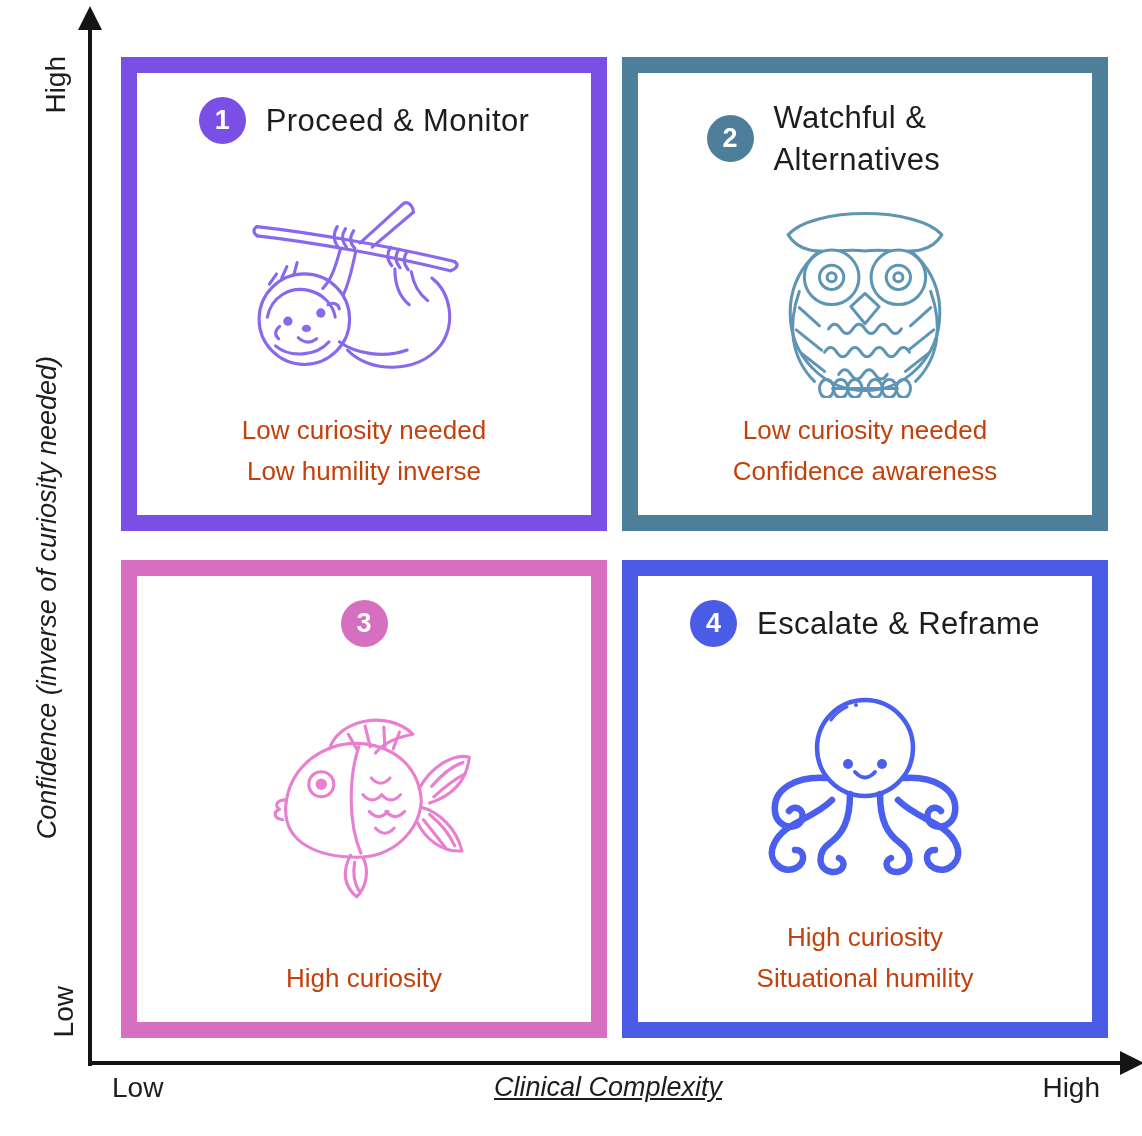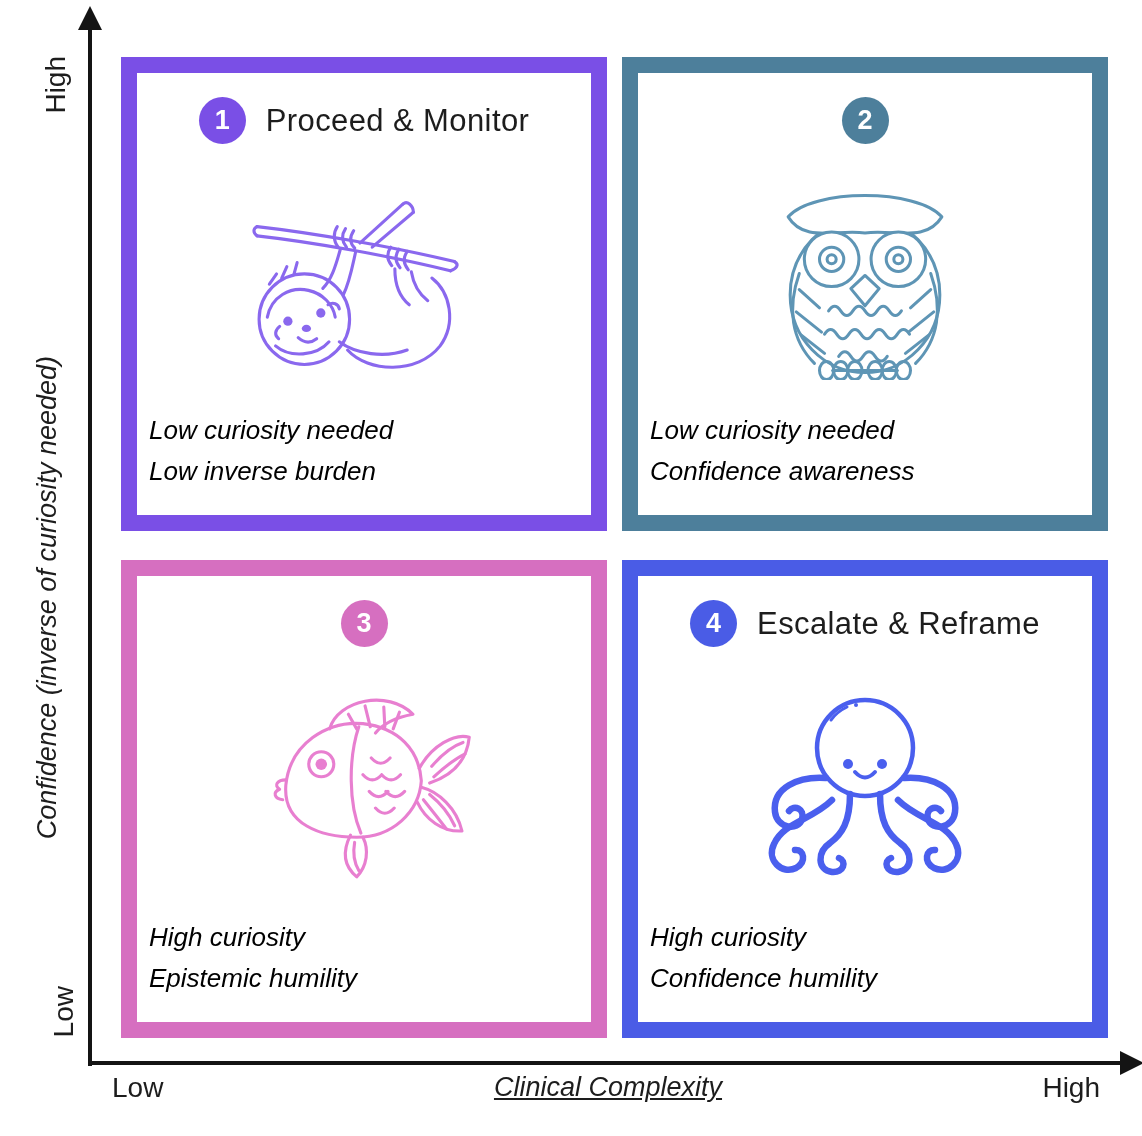--- a/index.html
+++ b/index.html
@@ -41,22 +41,22 @@
 
   .card-header{display:flex;align-items:center;justify-content:center;gap:20px;margin-top:4px;}
   .badge{flex:0 0 auto;width:47px;height:47px;border-radius:50%;background:var(--accent,#888);
          color:#ffffff;font-size:27px;font-weight:700;display:flex;
          align-items:center;justify-content:center;}
   .card-title{font-size:31px;letter-spacing:.4px;color:#1d1d1d;text-align:left;line-height:1.35;}
   .card-title.narrow{max-width:250px;}
 
   .icon-area{flex:1;display:flex;align-items:center;justify-content:center;color:var(--accent,#888);}
 
-  .subtitle{font-size:26px;font-style:italic;line-height:1.55;
-            color:#000000;margin-bottom:10px;}
+  .subtitle{font-size:26px;line-height:1.55;text-align:center;
+            color:#c2410c;margin-bottom:10px;}
 </style>
 </head>
 <body>
 
 <div class="y-axis-line"></div>
 <div class="y-arrow"></div>
 <div class="x-axis-line"></div>
 <div class="x-arrow"></div>
 
 <div class="y-high vtext axis-end">High</div>
@@ -110,27 +110,28 @@
         <ellipse cx="64" cy="155" rx="4.5" ry="3.5" fill="currentColor" stroke="none"></ellipse>
         <path d="M56,164 q9,8 18,1"></path>
 
         <path d="M104,176 C124,198 172,200 194,172 C210,150 204,120 186,106"></path>
         <path d="M96,168 C112,180 140,184 162,176"></path>
       </g>
     </svg>
   </div>
   <div class="subtitle">
     <div>Low curiosity needed</div>
-    <div>Low inverse burden</div>
+    <div>Low humility inverse</div>
   </div>
 </section>
 
 <section class="card q2" style="--accent: #4d7f9b;">
   <div class="card-header">
     <div class="badge">2</div>
+    <div class="card-title narrow">Watchful &amp; Alternatives</div>
   </div>
   <div class="icon-area" style="--accent: #5e95b5;">
     <svg width="182" height="205" viewBox="0 0 180 200" aria-hidden="true">
       <g fill="none" stroke="currentColor" stroke-width="3" stroke-linecap="round" stroke-linejoin="round">
 
         <ellipse cx="90" cy="117" rx="74" ry="77"></ellipse>
 
         <path d="M14,40 C38,12 142,12 166,40 C150,66 118,52 90,56 C62,52 30,66 14,40 Z" fill="#ffffff"></path>
 
         <path d="M25,96 C13,130 17,162 40,185"></path>
@@ -194,21 +195,20 @@
 
         <path d="M112,72 q9,10 18,0 M104,88 q9,10 18,0 M122,88 q9,10 18,0 M110,104 q9,10 18,0 M126,104 q9,10 18,0 M116,120 q9,10 18,0"></path>
 
         <path d="M92,146 C84,162 86,176 98,186 C108,176 110,160 104,148"></path>
         <path d="M96,153 C94,164 96,173 100,180"></path>
       </g>
     </svg>
   </div>
   <div class="subtitle">
     <div>High curiosity</div>
-    <div>Epistemic humility</div>
   </div>
 </section>
 
 <section class="card q4" style="--accent: #4a5ce6;">
   <div class="card-header">
     <div class="badge">4</div>
     <div class="card-title">Escalate &amp; Reframe</div>
   </div>
   <div class="icon-area" style="--accent: #4a5fee;">
     <svg width="216" height="200" viewBox="0 0 210 200" aria-hidden="true">
@@ -223,15 +223,15 @@
           <path d="M66,96 C38,94 12,106 15,130 C17,146 38,150 42,137 C45,127 34,122 29,129" stroke-width="6.5"></path>
           <path d="M72,118 C52,138 24,140 14,162 C6,178 22,193 36,186 C47,180 44,167 35,168" stroke-width="6.5"></path>
           <path d="M90,112 C90,140 82,152 70,161 C57,170 57,188 72,190 C84,191 87,179 79,176" stroke-width="6.5"></path>
         </g>
         <use href="#tentacles" transform="translate(210,0) scale(-1,1)"></use>
       </g>
     </svg>
   </div>
   <div class="subtitle">
     <div>High curiosity</div>
-    <div>Confidence humility</div>
+    <div>Situational humility</div>
   </div>
 </section>
 
 </body></html>

